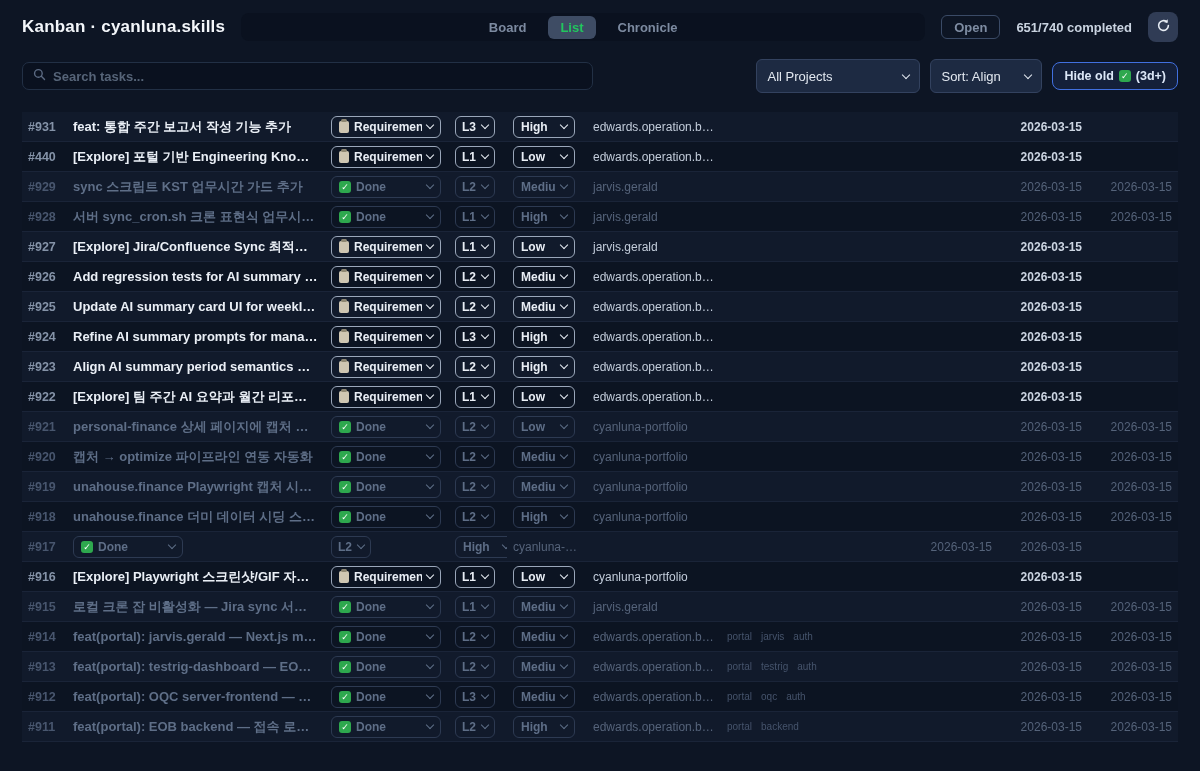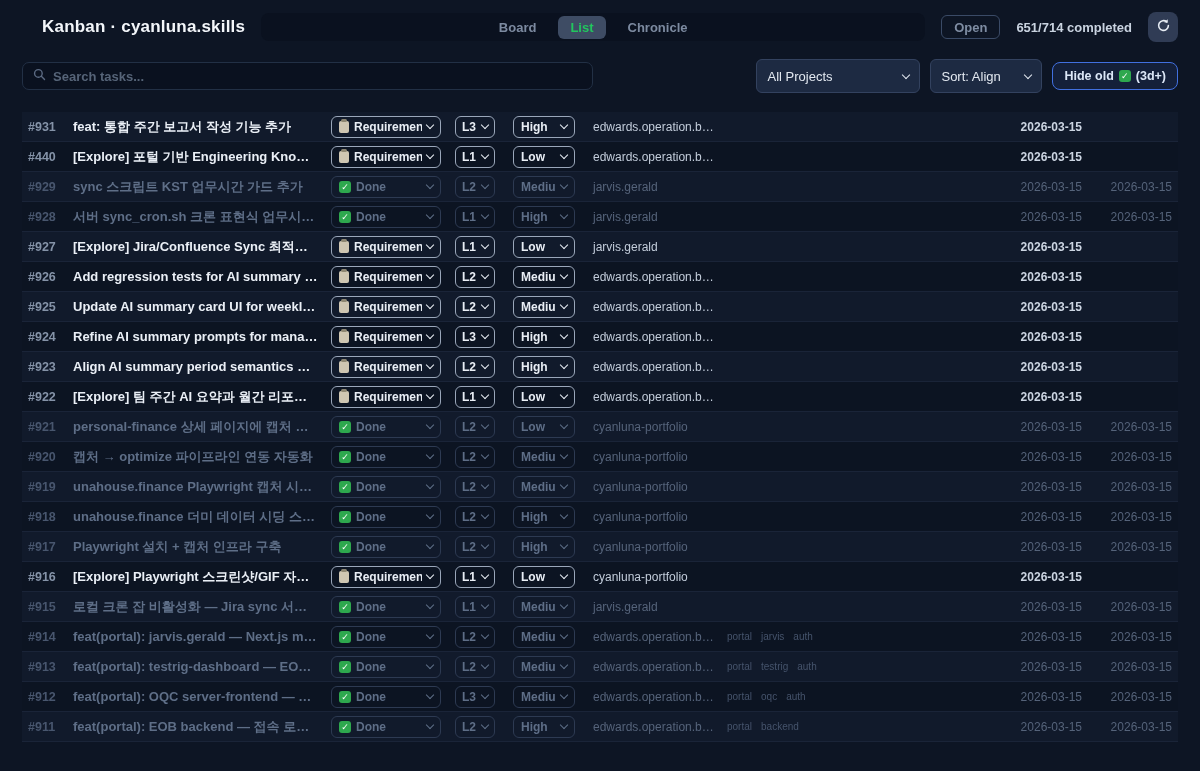--- a/index.html
+++ b/index.html
@@ -6,21 +6,21 @@
   html,body { width:1200px; height:771px; overflow:hidden; }
   body {
     background:#0d1524;
     font-family:"Liberation Sans","DejaVu Sans",sans-serif;
     color:#e6ecf4;
     -webkit-font-smoothing:antialiased;
   }
 
   
   .topbar { height:54px; display:flex; align-items:center; padding:0 22px; gap:16px; }
-  .app-title { font-size:17px; font-weight:700; color:#f3f6fa; letter-spacing:.2px; white-space:nowrap;margin-left:20px; }
+  .app-title { font-size:17px; font-weight:700; color:#f3f6fa; letter-spacing:.2px; white-space:nowrap; }
   .tabbar {
     flex:1; height:28px; background:#0a111f; border-radius:8px;
     display:flex; align-items:center; justify-content:center; gap:10px;
   }
   .tab { font-size:13px; font-weight:700; color:#7c8aa0; padding:4px 12px; border-radius:6px; cursor:pointer; }
   .tab.active { background:#3e4c64; color:#22c55e; }
   .open-btn {
     height:24px; padding:0 12px; border:1px solid #3a4a66; border-radius:6px;
     background:transparent; color:#7e8ca2; font-size:13px; font-weight:600;
     display:flex; align-items:center; cursor:pointer;
@@ -122,21 +122,21 @@
 <body>
 
 <div class="topbar">
   <div class="app-title">Kanban · cyanluna.skills</div>
   <div class="tabbar">
     <span class="tab">Board</span>
     <span class="tab active">List</span>
     <span class="tab">Chronicle</span>
   </div>
   <button class="open-btn">Open</button>
-  <div class="progress-text">651/714 completed</div>
+  <div class="progress-text">651/740 completed</div>
   <button class="refresh-btn">
     <span>
       <svg width="15" height="15" viewBox="0 0 16 16">
         <path d="M13.2 8a5.2 5.2 0 1 1-1.7-3.85" fill="none" stroke="#e6ecf4" stroke-width="1.7" stroke-linecap="round"></path>
         <path d="M12.6 1.2 12.3 5l-3.6-.6z" fill="#e6ecf4"></path>
       </svg>
     </span>
   </button>
 </div>
 
@@ -555,21 +555,20 @@
       </div>
     </div>
     <div class="cell project">cyanluna-portfolio</div>
     <div class="cell tags"></div>
     <div class="cell date">2026-03-15</div>
     <div class="cell date">2026-03-15</div>
   </div>
 
   <div class="row done">
     <div class="cell id">#917</div>
-    <div class="cell title">Playwright 설치 + 캡처 인프라 구축</div>
     <div class="cell">
       <div class="select status-select">
         <span class="sicon check-icon"></span>
         <span class="slabel">Done</span>
         <span class="chev"></span>
       </div>
     </div>
     <div class="cell">
       <div class="select level-select">
         <span class="slabel">L2</span>

